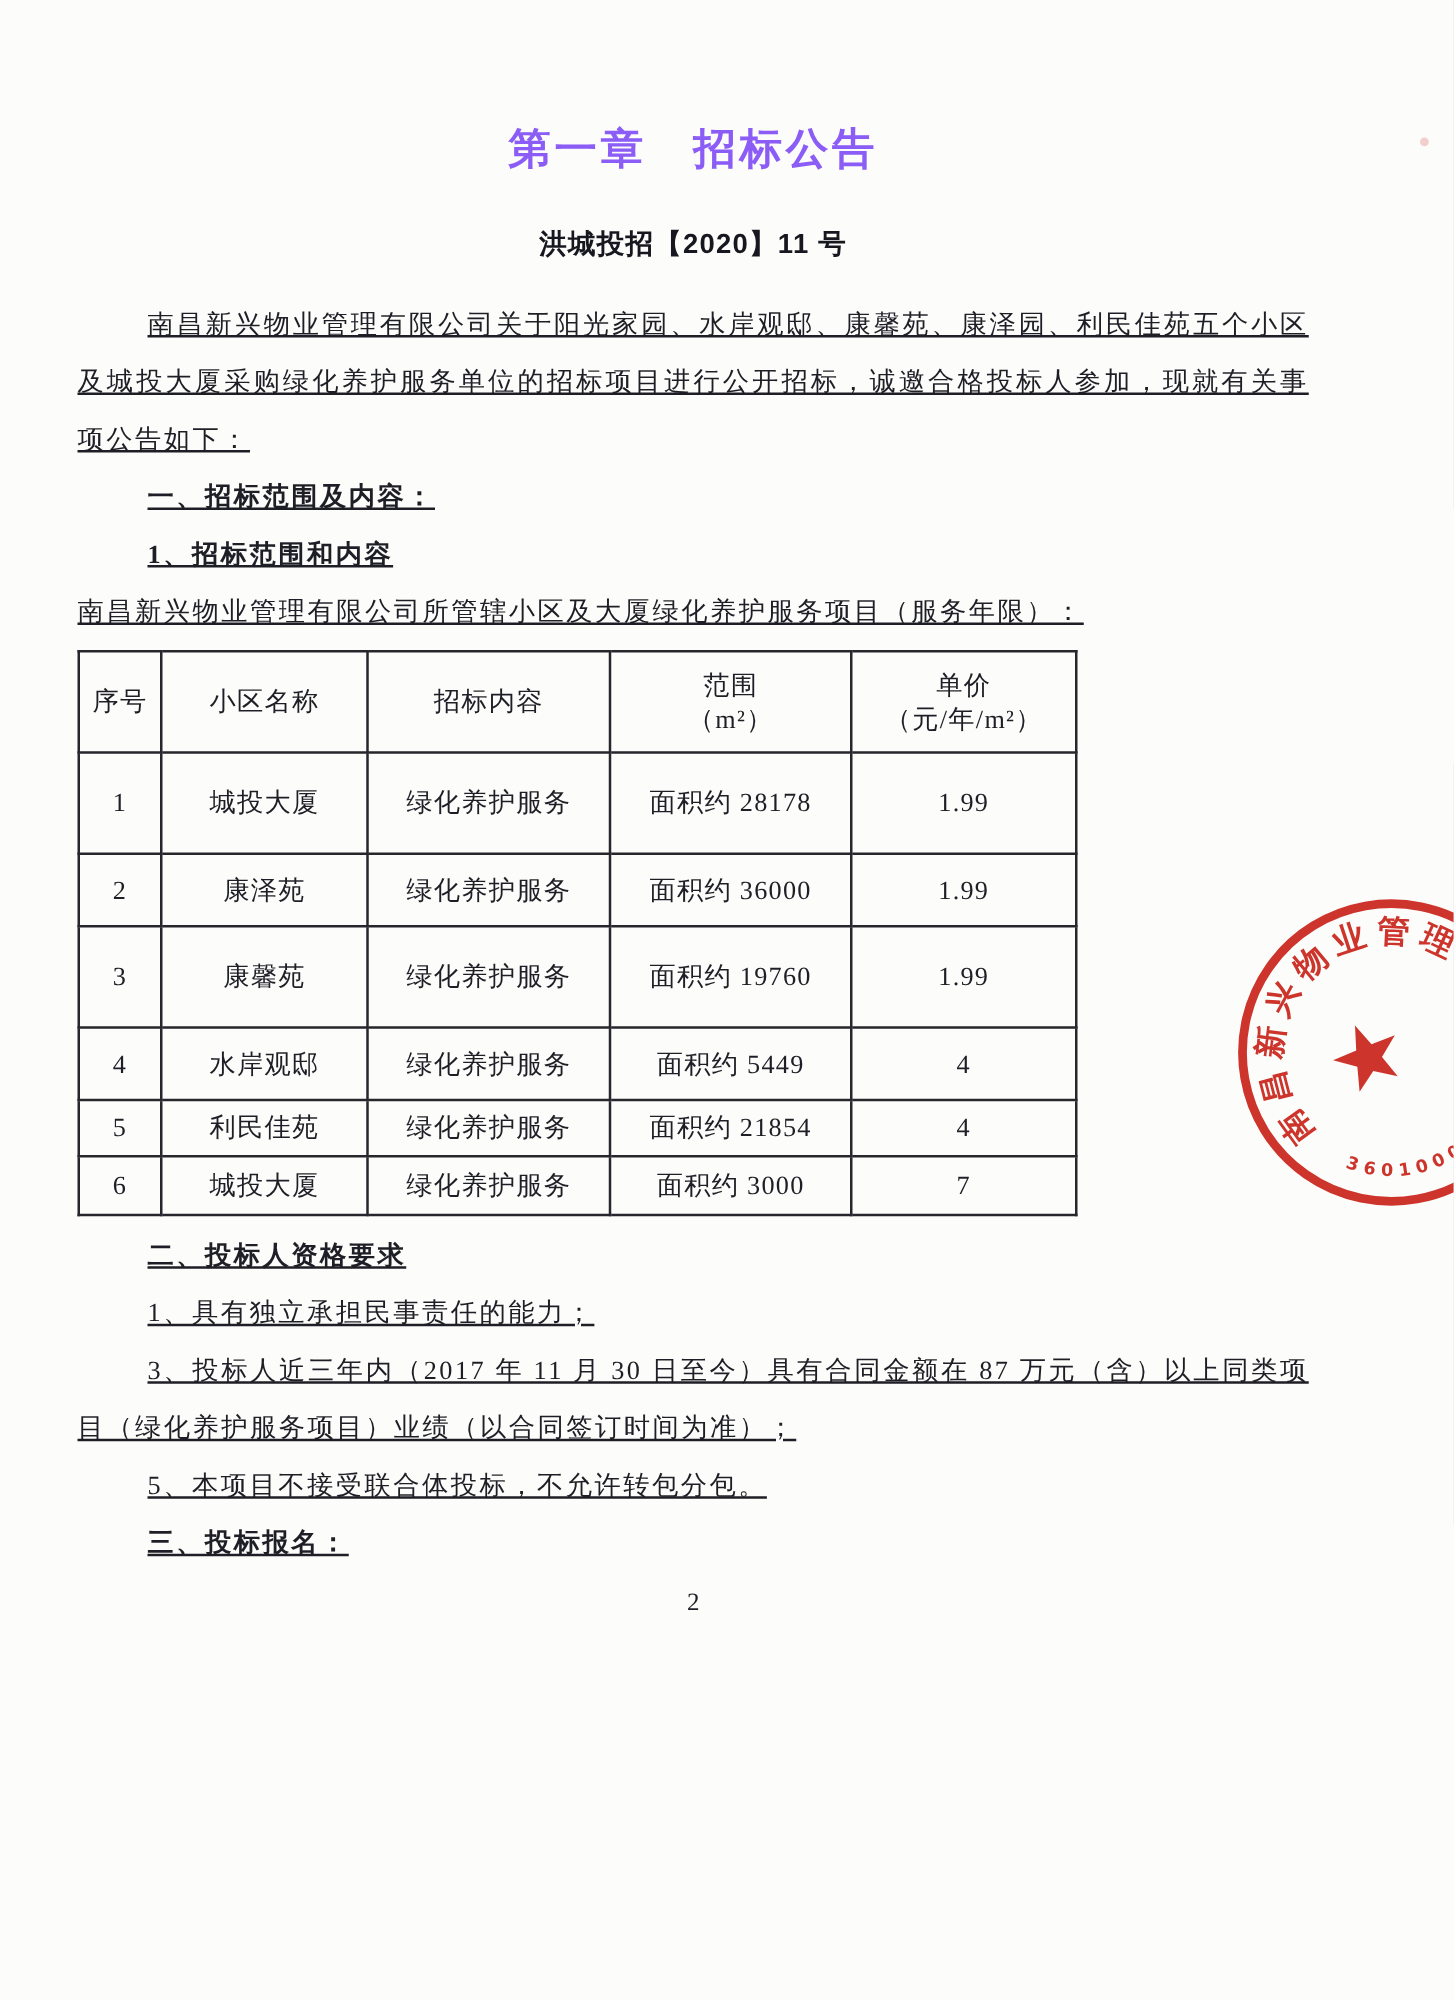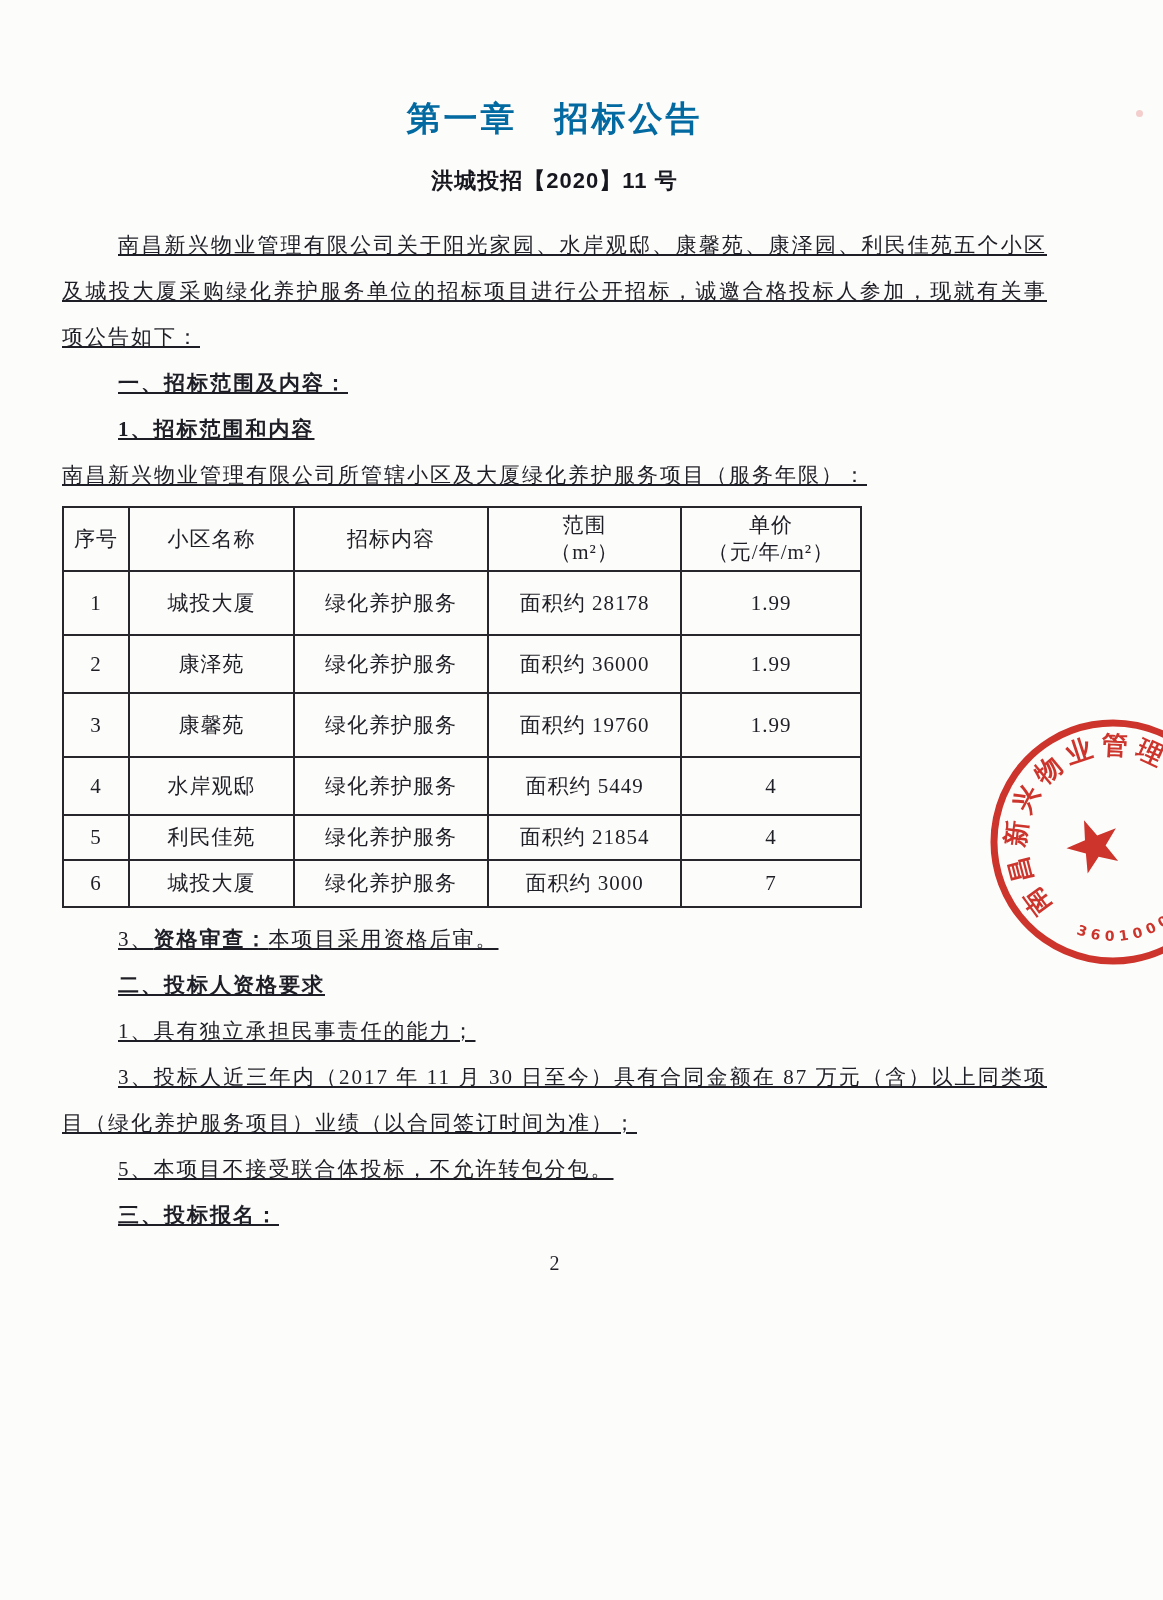--- a/index.html
+++ b/index.html
@@ -13,27 +13,27 @@
     font-family: "Liberation Serif", "DejaVu Serif", serif;
     color: #1e1e26;
   }
   .content {
     position: absolute;
     left: 62px;
     top: 0;
     width: 985px;
   }
   .chapter-title {
-    margin: 96px 0 24px 0;
+    margin: 96px 0 38px 0;
     text-align: center;
     font-family: Liberation Mono, monospace;
     font-weight: bold;
     font-size: 34px;
     letter-spacing: 3px;
-    color: #0369a1;
+    color: #8b5cf6;
   }
   .doc-number {
     text-align: center;
     font-family: "Liberation Sans", "DejaVu Sans", sans-serif;
     font-weight: bold;
     font-size: 22px;
     letter-spacing: 1px;
     margin: 17px 0 26px 0;
     color: #17171f;
   }
@@ -56,21 +56,21 @@
   table.biao td {
     border: 2px solid #26262c;
     text-align: center;
     vertical-align: middle;
     font-size: 21px;
     letter-spacing: 1px;
     padding: 0 2px;
     line-height: 27px;
   }
   .th { white-space: pre-line; }
-  tr.h64 { height: 64px; }
+  tr.h64 { height: 81px; }
   tr.h58 { height: 58px; }
   tr.h45 { height: 45px; }
   tr.h47 { height: 47px; }
   .page-number {
     text-align: center;
     font-size: 20px;
     margin: 14px 0 0 0;
   }
   .seal {
     position: absolute;
@@ -163,21 +163,20 @@
         <tr class="h47">
           <td>6</td>
           <td>城投大厦</td>
           <td>绿化养护服务</td>
           <td>面积约 3000</td>
           <td>7</td>
         </tr>
       </tbody>
     </table>
 
-    <p class="body indent"><span>3、</span><span class="bold">资格审查：</span><span>本项目采用资格后审。</span></p>
 
     <p class="body indent bold">二、投标人资格要求</p>
     <p class="body indent">1、具有独立承担民事责任的能力；</p>
     <p class="body indent">3、投标人近三年内（2017 年 11 月 30 日至今）具有合同金额在 87 万元（含）以上同类项目（绿化养护服务项目）业绩（以合同签订时间为准）；</p>
     <p class="body indent">5、本项目不接受联合体投标，不允许转包分包。</p>
 
     <p class="body indent bold">三、投标报名：</p>
 
     <div class="page-number">2</div>
   </div>

